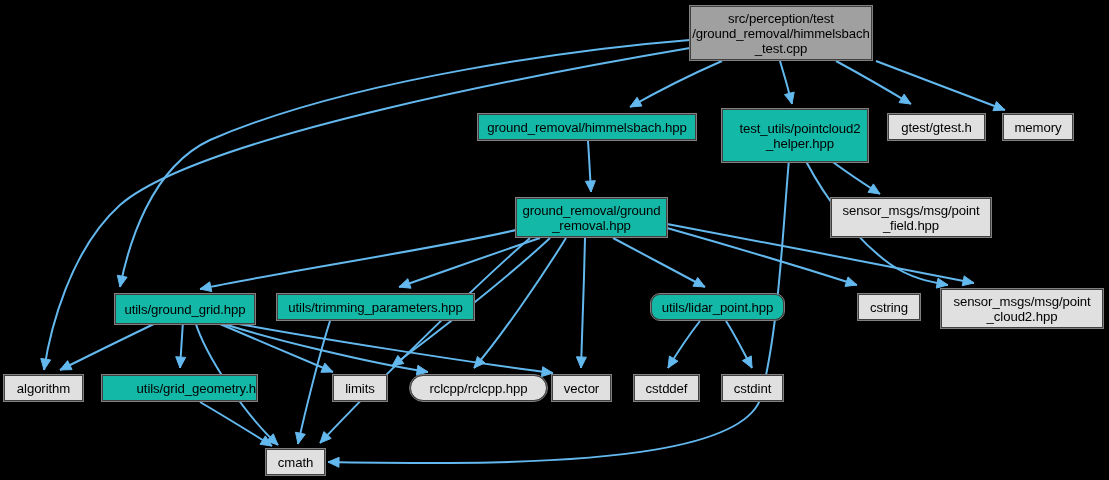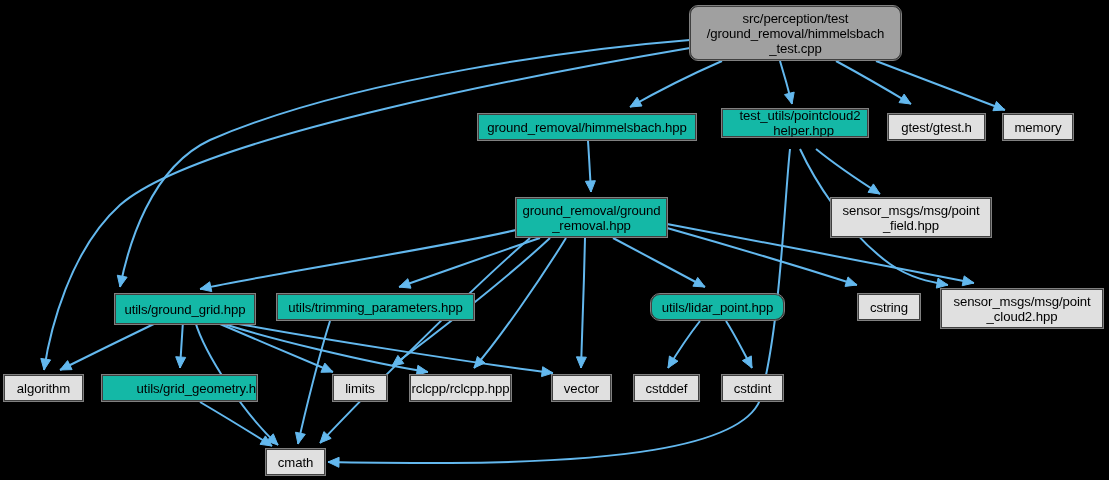--- a/index.html
+++ b/index.html
@@ -169,40 +169,40 @@
       <g>
         <path class="edge-path" d="M 800,149 C 812,175 845,232 890,264 C 910,278 930,282 948,285"></path>
         <polygon class="edge-head" points="948.0,285.0 936.3,288.1 938.0,278.2"></polygon>
       </g>
       <g>
         <path class="edge-path" d="M 790,149 C 784,205 780,330 760,400 C 740,450 600,462 450,463 C 410,463 370,463 328,462"></path>
         <polygon class="edge-head" points="328.0,462.0 339.1,457.3 338.9,467.3"></polygon>
       </g>
     </svg>
   <div id="node-layer">
-      <div class="node-box fill-dark" style="left: 690px; top: 6px; width: 211px; height: 54px; border-radius: 8px;">src/perception/test
+      <div class="node-box fill-dark" style="left: 690px; top: 6px; width: 182px; height: 54px;">src/perception/test
 /ground_removal/himmelsbach
 _test.cpp</div>
       <div class="node-box fill-white" style="left: 478px; top: 114px; width: 218px; height: 26px;">ground_removal/himmelsbach.hpp</div>
-      <div class="node-box fill-white" style="left: 722px; top: 109px; width: 146px; height: 28px; padding-left: 10px;">test_utils/pointcloud2
+      <div class="node-box fill-white" style="left: 722px; top: 109px; width: 146px; height: 53px; padding-left: 10px;">test_utils/pointcloud2
 _helper.hpp</div>
       <div class="node-box fill-grey" style="left: 888px; top: 114px; width: 97px; height: 26px;">gtest/gtest.h</div>
       <div class="node-box fill-grey" style="left: 1003px; top: 114px; width: 70px; height: 26px;">memory</div>
       <div class="node-box fill-white" style="left: 516px; top: 198px; width: 151px; height: 39px;">ground_removal/ground
 _removal.hpp</div>
       <div class="node-box fill-grey" style="left: 831px; top: 198px; width: 160px; height: 39px;">sensor_msgs/msg/point
 _field.hpp</div>
       <div class="node-box fill-white" style="left: 115px; top: 294px; width: 140px; height: 30px;">utils/ground_grid.hpp</div>
       <div class="node-box fill-white" style="left: 277px; top: 294px; width: 197px; height: 26px;">utils/trimming_parameters.hpp</div>
       <div class="node-box fill-white" style="left: 651px; top: 294px; width: 133px; height: 26px; border-radius: 9px;">utils/lidar_point.hpp</div>
       <div class="node-box fill-grey" style="left: 858px; top: 294px; width: 62px; height: 26px;">cstring</div>
       <div class="node-box fill-grey" style="left: 941px; top: 289px; width: 162px; height: 39px;">sensor_msgs/msg/point
 _cloud2.hpp</div>
       <div class="node-box fill-grey" style="left: 4px; top: 375px; width: 79px; height: 26px;">algorithm</div>
       <div class="node-box fill-white" style="left: 102px; top: 375px; width: 155px; height: 26px; padding-left: 48px;">utils/grid_geometry.hpp</div>
       <div class="node-box fill-grey" style="left: 333px; top: 375px; width: 54px; height: 26px;">limits</div>
-      <div class="node-box fill-grey" style="left: 410px; top: 375px; width: 101px; height: 26px;">rclcpp/rclcpp.hpp</div>
+      <div class="node-box fill-grey" style="left: 410px; top: 375px; width: 137px; height: 26px; border-radius: 13px;">rclcpp/rclcpp.hpp</div>
       <div class="node-box fill-grey" style="left: 552px; top: 375px; width: 59px; height: 26px;">vector</div>
       <div class="node-box fill-grey" style="left: 634px; top: 375px; width: 65px; height: 26px;">cstddef</div>
       <div class="node-box fill-grey" style="left: 722px; top: 375px; width: 61px; height: 26px;">cstdint</div>
       <div class="node-box fill-grey" style="left: 266px; top: 449px; width: 59px; height: 26px;">cmath</div>
     </div>
 </div>
 
 </body></html>

